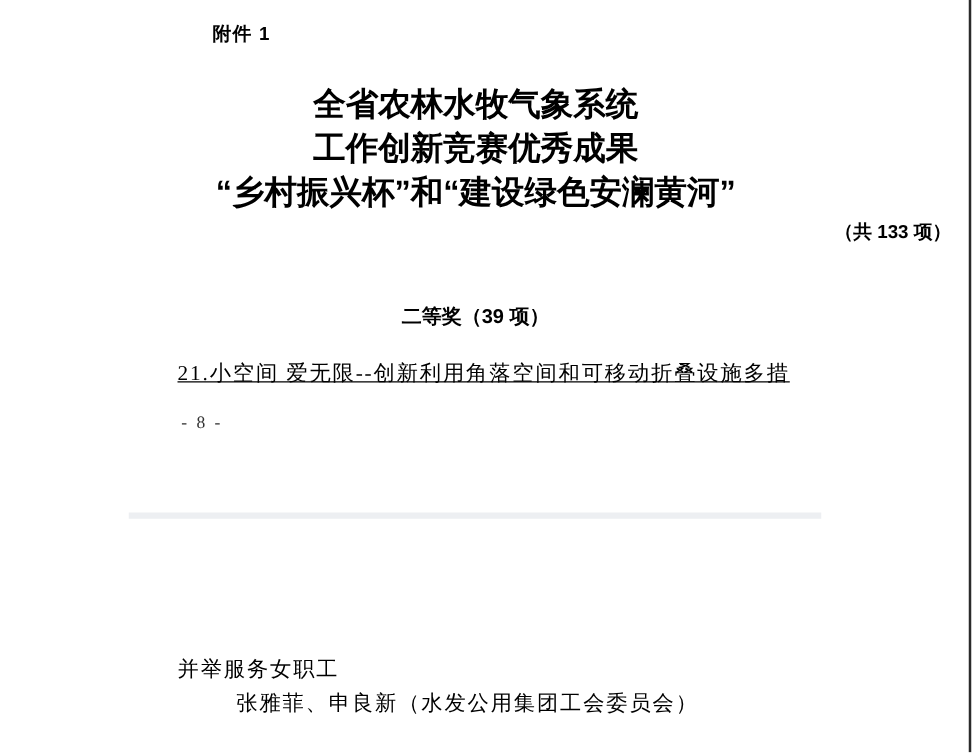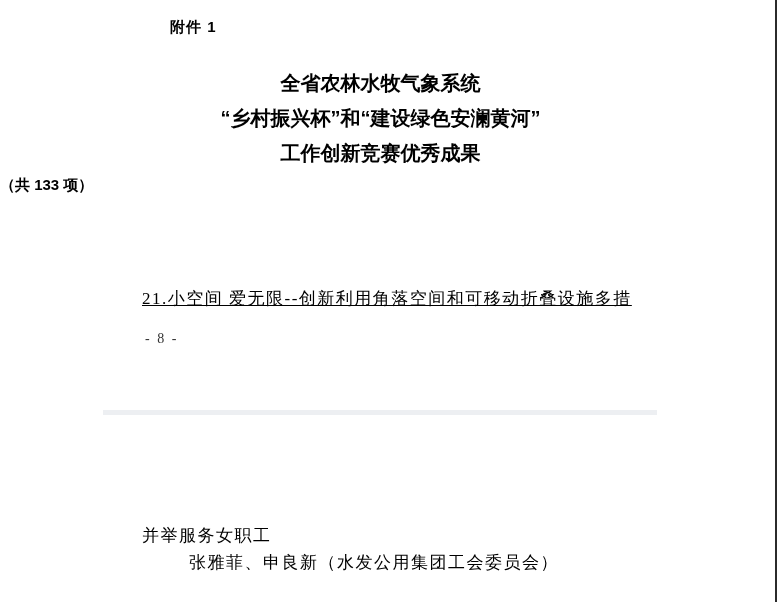--- a/index.html
+++ b/index.html
@@ -33,30 +33,30 @@
     letter-spacing: 1px;
   }
   .doc-title {
     position: absolute;
     left: 0;
     top: 66px;
     width: 761px;
     text-align: center;
     font-family: "Liberation Sans", "DejaVu Sans", sans-serif;
     font-weight: bold;
-    font-size: 20px;
+    font-size: 26px;
     line-height: 35px;
     margin: 0;
   }
   .total-count {
     position: absolute;
     left: 0;
     top: 176px;
     width: 761px;
-    text-align: left;
+    text-align: right;
     font-family: "Liberation Sans", "DejaVu Sans", sans-serif;
     font-weight: bold;
     font-size: 15px;
   }
   .section-heading {
     position: absolute;
     left: 0;
     top: 243px;
     width: 761px;
     text-align: center;
@@ -119,26 +119,27 @@
 <body>
 
 <div class="viewport">
 
   <div class="page">
 
     <div class="attachment-label">附件 1</div>
 
     <h1 class="doc-title">
       <div>全省农林水牧气象系统</div>
+      <div>工作创新竞赛优秀成果</div>
       <div>“乡村振兴杯”和“建设绿色安澜黄河”</div>
-      <div>工作创新竞赛优秀成果</div>
     </h1>
 
     <div class="total-count">（共 133 项）</div>
 
+    <div class="section-heading">二等奖（39 项）</div>
 
     <div class="item-line">21.小空间  爱无限--创新利用角落空间和可移动折叠设施多措</div>
 
     <div class="page-number">- 8 -</div>
   </div>
 
   <div class="page-separator"></div>
 
   <div class="page">
     <div class="next-item-continuation">并举服务女职工</div>

